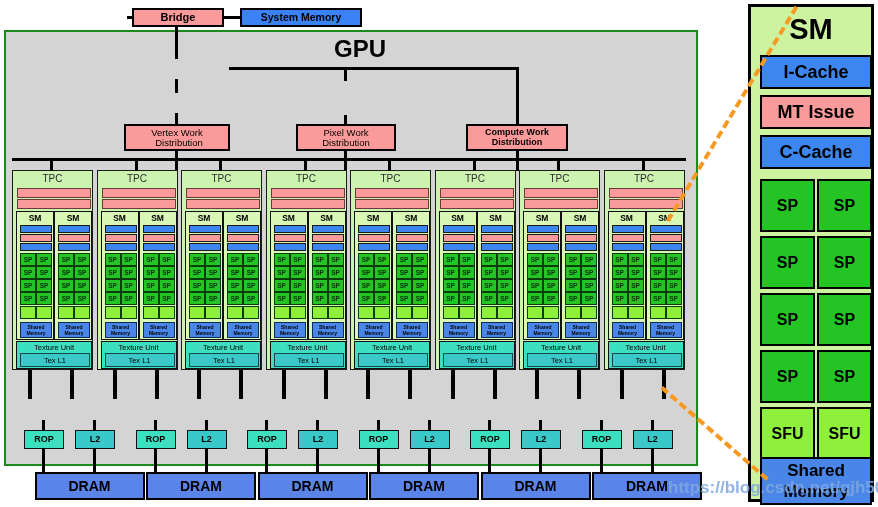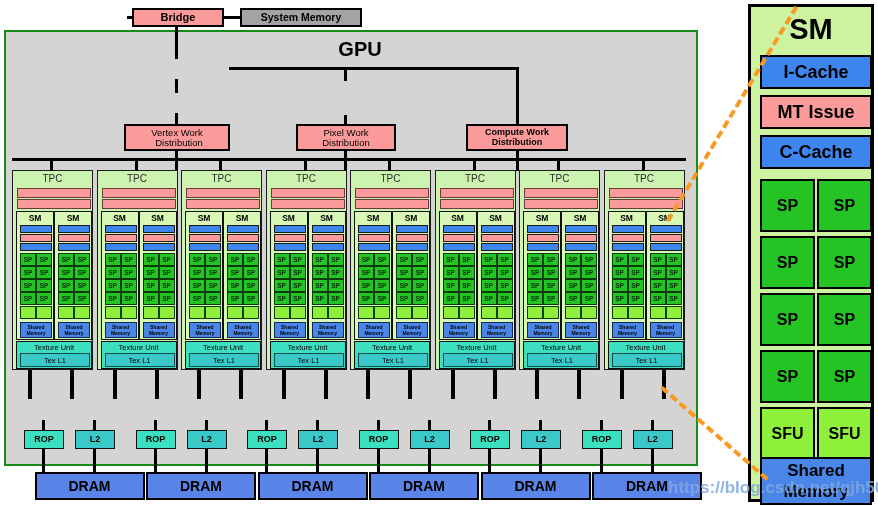--- a/index.html
+++ b/index.html
@@ -7,30 +7,30 @@
   #stage{position:relative;width:878px;height:507px;}
 
   .abs{position:absolute;box-sizing:border-box;}
 
   
   .box{border:2px solid #000;display:flex;align-items:center;justify-content:center;
        text-align:center;font-weight:bold;color:#000;line-height:1.05;}
 
   .pink{background:#fb9a9a;}
   .green{background:#2ad32a;}
-  .blue{background:#a3a3a3;}
+  .blue{background:#3b82f6;}
   .sp{background:#24c424;}
   .sfu{background:#8ef03a;}
 
   
   .wire{position:absolute;background:#000;}
 
   
   #gpu-box{left:4px;top:30px;width:694px;height:436px;background:#d4d4d4;border:2px solid #1a8a1a;}
-  #gpu-title{left:300px;top:36px;width:120px;height:26px;font-size:20px;font-weight:bold;
+  #gpu-title{left:300px;top:36px;width:120px;height:26px;font-size:24px;font-weight:bold;
              display:flex;align-items:center;justify-content:center;}
 
   
   #host-cpu{left:18px;top:8px;width:110px;height:19px;font-size:10.5px;}
   #bridge{left:132px;top:8px;width:92px;height:19px;font-size:11px;}
   #sysmem{left:240px;top:8px;width:122px;height:19px;font-size:10.5px;}
 
   #host-if{left:124px;top:58px;width:106px;height:21px;font-size:9.5px;font-weight:normal;}
   #input-asm{left:124px;top:92px;width:106px;height:22px;font-size:9.5px;font-weight:normal;}
   #vertex-wd{left:124px;top:124px;width:106px;height:27px;font-size:9.5px;font-weight:normal;text-align:right;}

